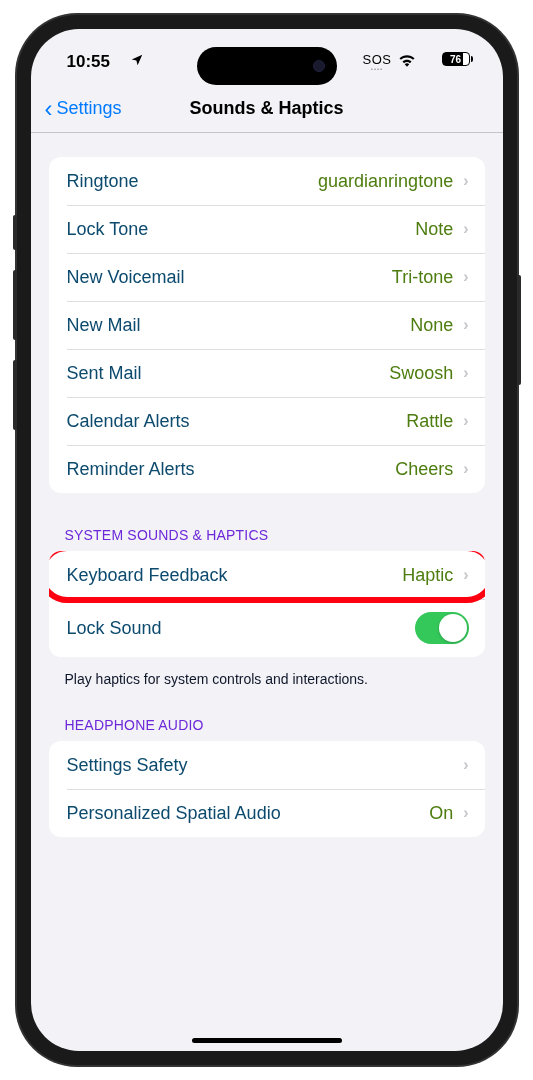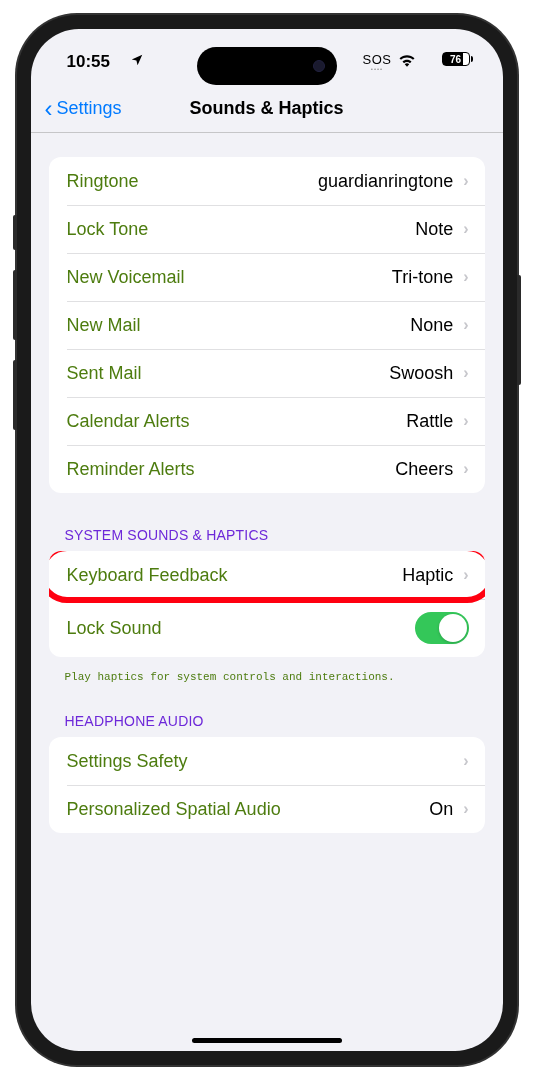--- a/index.html
+++ b/index.html
@@ -185,30 +185,30 @@
       content: "";
       position: absolute;
       top: 0;
       left: 18px;
       right: 0;
       height: 0.5px;
       background: #e0e0e2;
     }
     .row-label {
       font-size: 18px;
-      color: #4d7c0f;
+      color: #0c4a6e;
     }
     .row-right {
       display: flex;
       align-items: center;
       gap: 10px;
     }
     .row-value {
       font-size: 18px;
-      color: #000000;
+      color: #4d7c0f;
     }
     .chevron {
       color: #c7c7cc;
       font-size: 16px;
       font-weight: 600;
     }
     .toggle {
       width: 54px;
       height: 32px;
       background: #34c759;
@@ -220,26 +220,25 @@
       position: absolute;
       right: 2px;
       top: 2px;
       width: 28px;
       height: 28px;
       background: #fff;
       border-radius: 50%;
       box-shadow: 0 1px 3px rgba(0,0,0,0.2);
     }
     .footer-text {
-      font-size: 11px;
-      color: #4d7c0f;
+      font-size: 14px;
+      color: #0f172a;
       padding: 8px 34px 0;
       margin-top: -28px;
       margin-bottom: 30px;
-      font-family: Liberation Mono, monospace;
     }
     .highlight-ring {
       position: absolute;
       border: 6px solid #ff0010;
       border-radius: 28px;
       pointer-events: none;
       z-index: 5;
     }
     .home-indicator {
       position: absolute;

